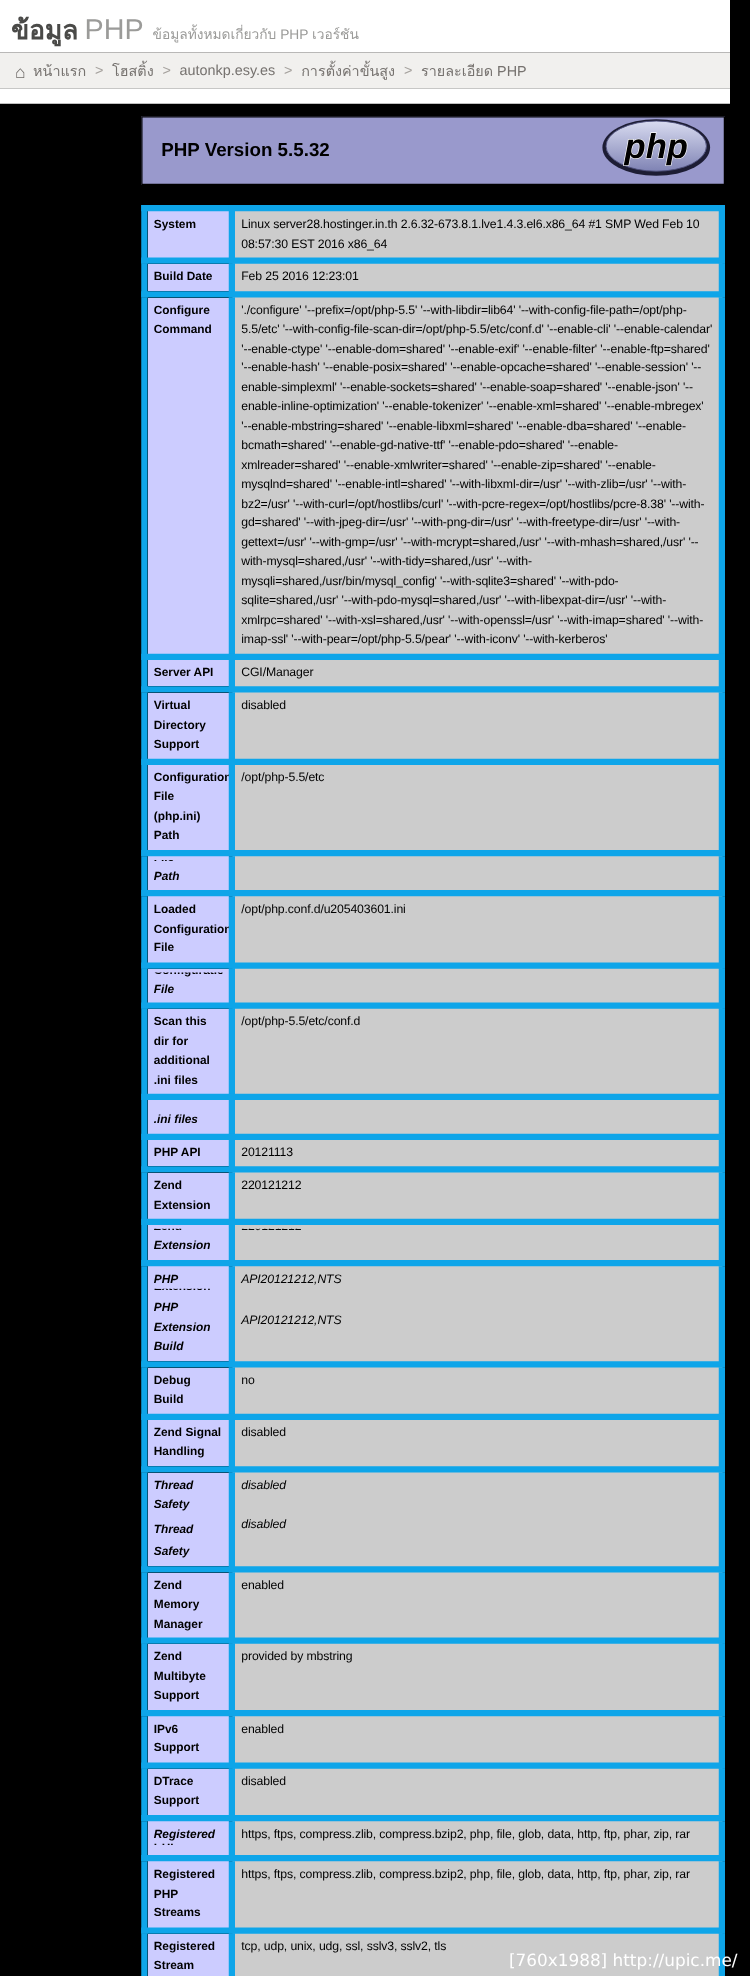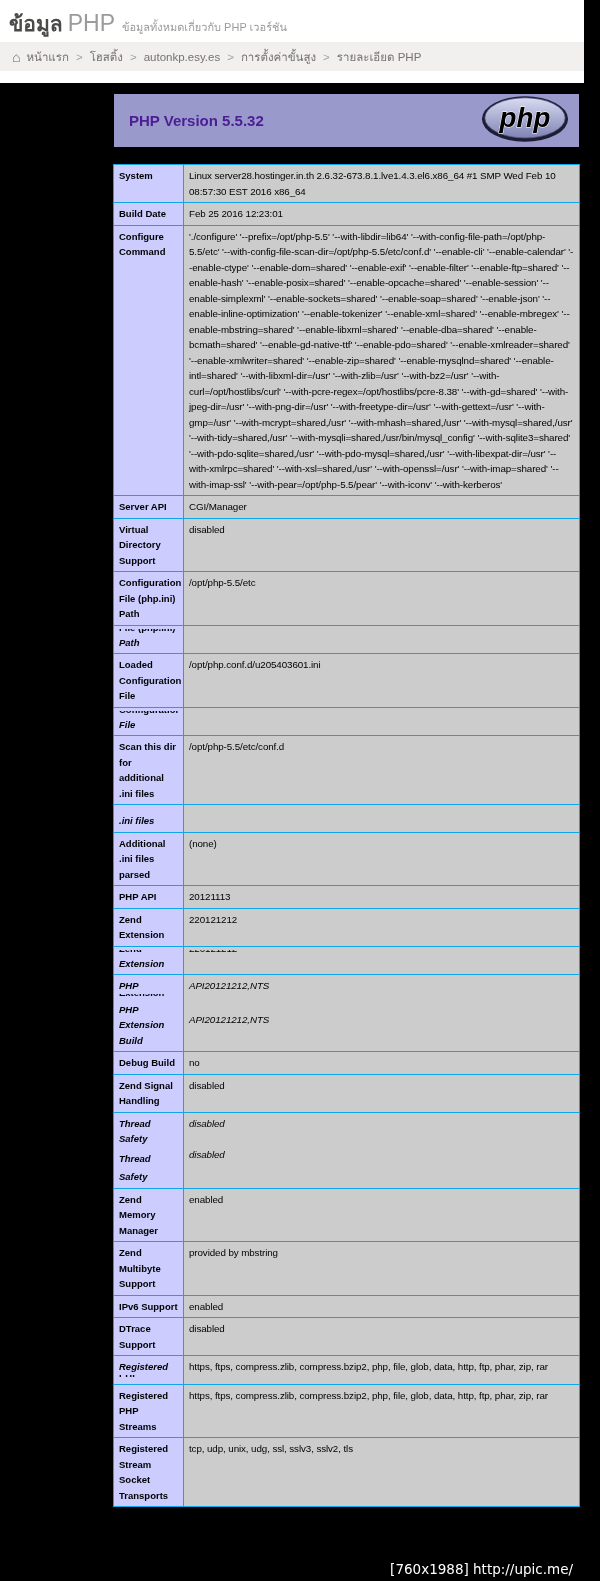--- a/index.html
+++ b/index.html
@@ -14,32 +14,32 @@
   .breadcrumb{background:#f1f0ee;width:584px;height:29px;box-sizing:border-box;display:flex;
               align-items:center;padding-left:12px;font-size:11.5px;color:#76726f;}
   .breadcrumb .home-icon{font-size:14px;margin-right:6px;color:#6f6b68;cursor:pointer;}
   .crumb{color:#76726f;cursor:pointer;}
   .sep{color:#a5a19d;margin:0 7px;}
   .whitestrip{background:#ffffff;width:584px;height:12px;}
   
   .content{margin-left:113px;width:467px;padding-top:10px;}
   .php-header{box-sizing:border-box;background:#9999cc;border:1px solid #000;height:55px;
               display:flex;align-items:center;justify-content:space-between;padding:0 10px 0 15px;}
-  .php-header h1{font-size:15px;font-weight:bold;color:#4c1d95;margin:0;
+  .php-header h1{font-size:15px;font-weight:bold;color:#000000;margin:0;
                  font-family:"Liberation Sans",sans-serif;}
   table.info{border-collapse:collapse;width:467px;margin-top:16px;table-layout:fixed;}
-  table.info td{border:1px solid #0ea5e9;vertical-align:top;line-height:15.5px;padding:3px 5px;margin-left:40px;}
+  table.info td{border:5px solid #0ea5e9;vertical-align:top;line-height:15.5px;padding:3px 5px;margin-left:40px;}
   td.e{background:#ccccff;font-weight:bold;font-size:9.5px;width:70px;box-sizing:border-box;
        overflow:hidden;}
   td.v{background:#cccccc;font-size:9.8px;letter-spacing:-0.1px;word-wrap:break-word;}
   .ln{display:block;font-style:italic;}
   .cut{display:block;height:6px;overflow:hidden;}
   .cut > span{display:block;margin-top:-9px;}
   
-  .watermark{position:absolute;right:27px;bottom:4px;color:#ffffff;font-size:13.5px;
+  .watermark{position:absolute;right:10px;bottom:4px;color:#ffffff;font-size:13.5px;
              font-family:"DejaVu Sans",sans-serif;}
 </style>
 </head>
 <body>
 
 <div class="page">
 
   <div class="topbar">
     <span class="title-main">ข้อมูล</span><span class="title-accent">PHP</span><span class="subtitle">ข้อมูลทั้งหมดเกี่ยวกับ PHP เวอร์ชัน</span>
   </div>
@@ -132,24 +132,20 @@
             <td class="e">Scan this dir for additional .ini files</td>
             <td class="v">/opt/php-5.5/etc/conf.d</td>
           </tr>
           <tr>
             <td class="e">
               <span class="ln" style="margin-top: 5px;">.ini files</span>
             </td>
             <td class="v"></td>
           </tr>
           <tr>
-            <td class="e">Additional .ini files parsed</td>
-            <td class="v">(none)</td>
-          </tr>
-          <tr>
             <td class="e">PHP API</td>
             <td class="v">20121113</td>
           </tr>
           <tr>
             <td class="e">Zend Extension</td>
             <td class="v">220121212</td>
           </tr>
           <tr>
             <td class="e">
               <span class="cut">

